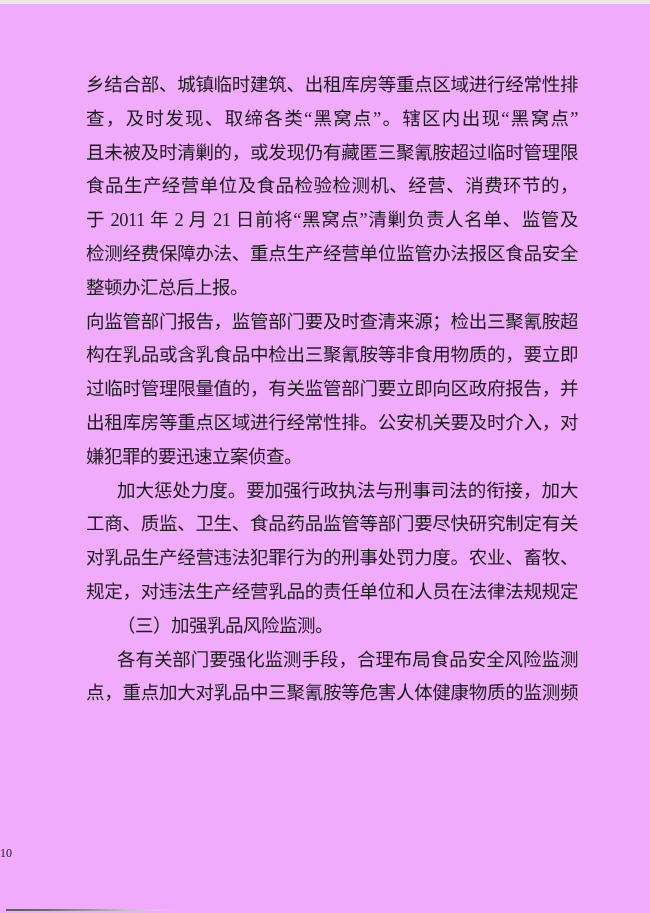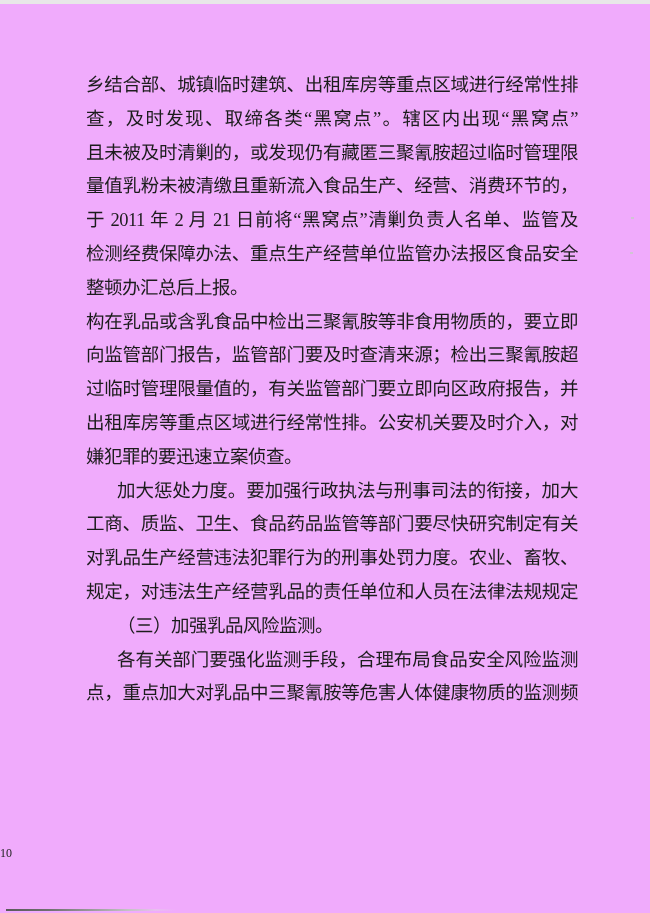--- a/index.html
+++ b/index.html
@@ -65,29 +65,29 @@
 <body>
 
 <div class="page">
 
   <div class="text-block">
 
     <div class="para">
       <div class="line">乡结合部、城镇临时建筑、出租库房等重点区域进行经常性排</div>
       <div class="line">查，及时发现、取缔各类“黑窝点”。辖区内出现“黑窝点”</div>
       <div class="line">且未被及时清剿的，或发现仍有藏匿三聚氰胺超过临时管理限</div>
-      <div class="line">量值乳粉未被清缴且重新流入食品生产、经营、消费环节的，</div>
+      <div class="line">食品生产经营单位及食品检验检测机、经营、消费环节的，</div>
       <div class="line">于 2011 年 2 月 21 日前将“黑窝点”清剿负责人名单、监管及</div>
       <div class="line">检测经费保障办法、重点生产经营单位监管办法报区食品安全</div>
       <div class="line plast">整顿办汇总后上报。</div>
     </div>
 
     <div class="para">
+      <div class="line">向监管部门报告，监管部门要及时查清来源；检出三聚氰胺超</div>
       <div class="line">构在乳品或含乳食品中检出三聚氰胺等非食用物质的，要立即</div>
-      <div class="line">向监管部门报告，监管部门要及时查清来源；检出三聚氰胺超</div>
       <div class="line">过临时管理限量值的，有关监管部门要立即向区政府报告，并</div>
       <div class="line">出租库房等重点区域进行经常性排。公安机关要及时介入，对涉</div>
       <div class="line plast">嫌犯罪的要迅速立案侦查。</div>
     </div>
 
     <div class="para">
       <div class="line indent">加大惩处力度。要加强行政执法与刑事司法的衔接，加大</div>
       <div class="line">工商、质监、卫生、食品药品监管等部门要尽快研究制定有关</div>
       <div class="line">对乳品生产经营违法犯罪行为的刑事处罚力度。农业、畜牧、</div>
       <div class="line">规定，对违法生产经营乳品的责任单位和人员在法律法规规定</div>

